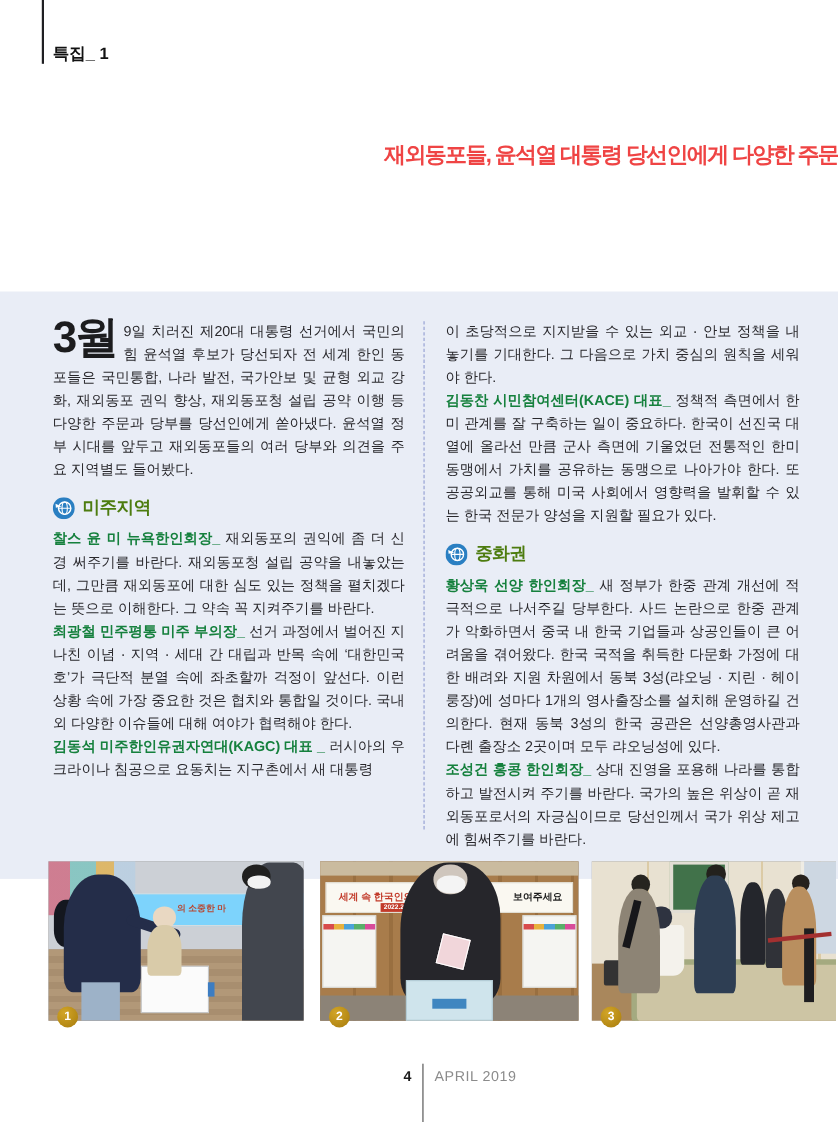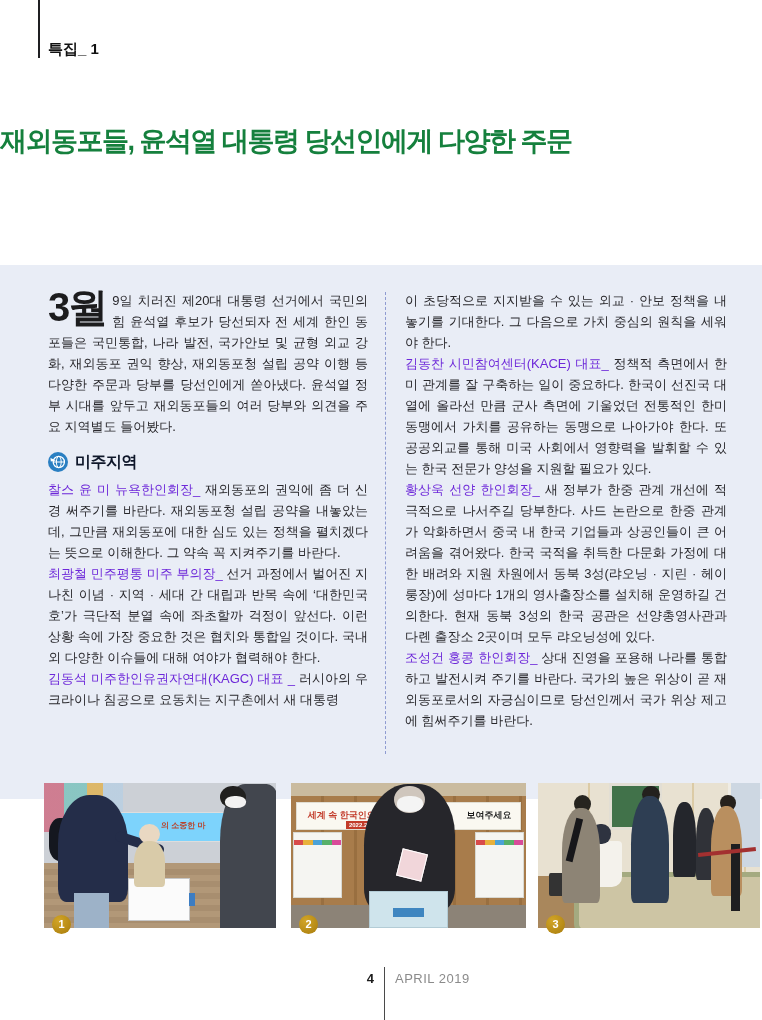--- a/index.html
+++ b/index.html
@@ -7,39 +7,39 @@
        font-family:"Liberation Sans","DejaVu Sans",sans-serif;color:#262626;}
   .page{position:absolute;inset:0;overflow:hidden;border-radius:15px;}
 
   
   .kicker-wrap{position:absolute;left:38px;top:0;}
   .kicker-rule{position:absolute;left:0;top:0;width:2px;height:58px;background:#1f1f22;}
   .kicker{position:absolute;left:10px;top:40px;font-size:15px;font-weight:bold;
           letter-spacing:0;color:#111;white-space:nowrap;}
 
   
-  .headline{position:absolute;left:0;right:0;top:122px;text-align:left;
-            color:#15803d;font-weight:800;font-size:27px;line-height:38px;
+  .headline{position:absolute;left:0;right:0;top:122px;text-align:right;
+            color:#ef4444;font-weight:800;font-size:20px;line-height:38px;
             letter-spacing:-1.5px;margin:0;}
 
   
   .panel{position:absolute;left:0;top:265px;width:762px;height:534px;background:#e9edf6;}
   .cols{position:absolute;left:48px;top:25px;width:679px;height:472px;}
   .col{position:absolute;top:0;font-size:13px;line-height:21px;text-align:justify;color:#29282c;}
   .col-left{left:0;width:320px;}
   .col-right{left:357px;width:322px;}
   .divider{position:absolute;left:337px;top:2px;height:462px;width:0;
            border-left:1px dashed #8f9bd1;}
   .col p{margin:0;}
   .dropcap{float:left;font-size:40px;line-height:34px;font-weight:bold;color:#1c1c1e;
            padding-right:6px;letter-spacing:-2px;}
   .sec-head{display:flex;align-items:center;gap:7px;margin:14px 0 7px 0;}
-  .sec-title{color:#0f172a;font-weight:bold;font-size:16px;letter-spacing:-0.5px;}
+  .sec-title{color:#4d7c0f;font-weight:bold;font-size:16px;letter-spacing:-0.5px;}
   .globe{width:20px;height:20px;flex:0 0 auto;}
-  .speaker{font-weight:normal;color:#6d28d9;}
+  .speaker{font-weight:bold;color:#15803d;}
 
   
   .photos{position:absolute;left:44px;top:518px;width:716px;height:145px;}
   .photo{position:absolute;top:0;height:145px;background:#9a9a9a;overflow:visible;}
   .photo .clip{position:absolute;inset:0;overflow:hidden;}
   .ph{position:absolute;}
   .photo1{left:0;width:232px;}
   .photo2{left:247px;width:235px;}
   .photo3{left:494px;width:222px;}
   .badge{position:absolute;left:8px;bottom:-6px;width:19px;height:19px;border-radius:50%;
@@ -152,20 +152,30 @@
         <p class="quote"><span class="speaker">최광철 민주평통 미주 부의장_</span> <span>선거 과정에서 벌어진 지나친 이념 · 지역 · 세대 간 대립과 반목 속에 ‘대한민국호’가 극단적 분열 속에 좌초할까 걱정이 앞선다. 이런 상황 속에 가장 중요한 것은 협치와 통합일 것이다. 국내외 다양한 이슈들에 대해 여야가 협력해야 한다.</span></p>
         <p class="quote"><span class="speaker">김동석 미주한인유권자연대(KAGC) 대표 _</span> <span>러시아의 우크라이나 침공으로 요동치는 지구촌에서 새 대통령</span></p>
       </div>
 
       <div class="divider"></div>
 
       <div class="col col-right">
         <p class="quote"><span>이 초당적으로 지지받을 수 있는 외교 · 안보 정책을 내놓기를 기대한다. 그 다음으로 가치 중심의 원칙을 세워야 한다.</span></p>
         <p class="quote"><span class="speaker">김동찬 시민참여센터(KACE) 대표_</span> <span>정책적 측면에서 한미 관계를 잘 구축하는 일이 중요하다. 한국이 선진국 대열에 올라선 만큼 군사 측면에 기울었던 전통적인 한미동맹에서 가치를 공유하는 동맹으로 나아가야 한다. 또 공공외교를 통해 미국 사회에서 영향력을 발휘할 수 있는 한국 전문가 양성을 지원할 필요가 있다.</span></p>
 
+        <div class="sec-head">
+          <svg class="globe" viewBox="0 0 20 20">
+            <circle cx="10" cy="10" r="10" fill="#2a7fc2"></circle>
+            <circle cx="10.8" cy="10" r="5.6" fill="none" stroke="#ffffff" stroke-width="1.3"></circle>
+            <ellipse cx="10.8" cy="10" rx="2.4" ry="5.6" fill="none" stroke="#ffffff" stroke-width="1"></ellipse>
+            <line x1="5.2" y1="10" x2="16.4" y2="10" stroke="#ffffff" stroke-width="1"></line>
+            <path d="M2.5 6 L8 8.5 L2.8 9.5 Z" fill="#ffffff"></path>
+          </svg>
+          <span class="sec-title">중화권</span>
+        </div>
 
         <p class="quote"><span class="speaker">황상욱 선양 한인회장_</span> <span>새 정부가 한중 관계 개선에 적극적으로 나서주길 당부한다. 사드 논란으로 한중 관계가 악화하면서 중국 내 한국 기업들과 상공인들이 큰 어려움을 겪어왔다. 한국 국적을 취득한 다문화 가정에 대한 배려와 지원 차원에서 동북 3성(랴오닝 · 지린 · 헤이룽장)에 성마다 1개의 영사출장소를 설치해 운영하길 건의한다. 현재 동북 3성의 한국 공관은 선양총영사관과 다롄 출장소 2곳이며 모두 랴오닝성에 있다.</span></p>
         <p class="quote"><span class="speaker">조성건 홍콩 한인회장_</span> <span>상대 진영을 포용해 나라를 통합하고 발전시켜 주기를 바란다. 국가의 높은 위상이 곧 재외동포로서의 자긍심이므로 당선인께서 국가 위상 제고에 힘써주기를 바란다.</span></p>
       </div>
     </div>
 
     <div class="photos">
 
       <figure class="photo photo1" style="margin:0;">
         <div class="clip">

